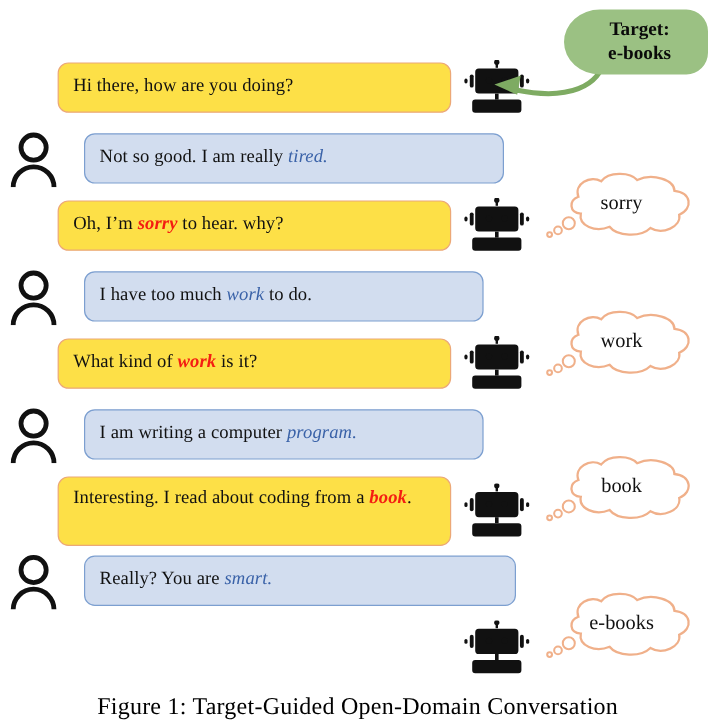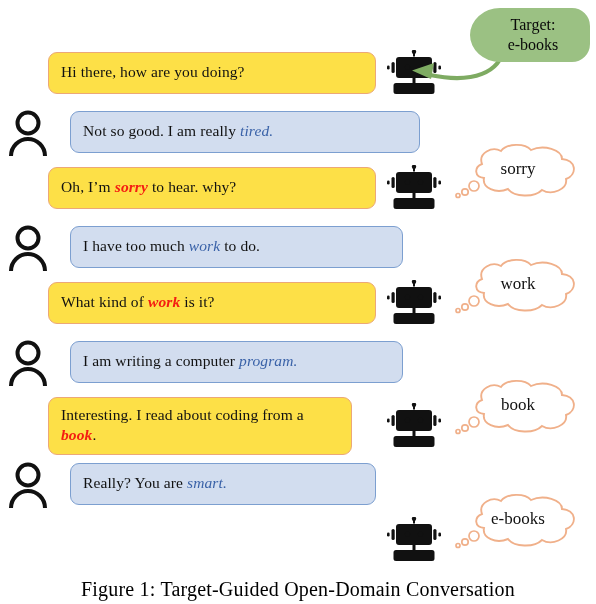--- a/index.html
+++ b/index.html
@@ -104,21 +104,21 @@
     height: 62px;
   }
   #target-callout .target-text {
     position: absolute;
     left: 0; top: 0;
     width: 120px; height: 62px;
     display: flex;
     flex-direction: column;
     align-items: center;
     justify-content: center;
-    font-weight: normal;
+    font-weight: bold;
     font-size: 16px;
     color: #0a0a0a;
     line-height: 1.25;
     box-sizing: border-box;
     padding-left: 6px;
   }
   #target-arrow {
     position: absolute;
     left: 404px;
     top: 46px;
@@ -294,21 +294,21 @@
       <circle cx="20" cy="13" r="10.5" fill="none" stroke="#111" stroke-width="4"></circle>
       <path d="M3 46 a17 17 0 0 1 34 0" fill="none" stroke="#111" stroke-width="4"></path>
     </svg>
   </div>
   <div class="bubble user" style="left:70px; top:341px; width:333px; height:42px;">
     <span class="txt">
       <span>I am writing a computer </span><span class="kw-blue">program.</span><span></span>
     </span>
   </div>
 
-  <div class="bubble bot" style="left:48px; top:397px; width:304px; height:58px; align-items:flex-start; padding-top:7px;">
+  <div class="bubble bot" style="left:48px; top:397px; width:328px; height:58px; align-items:flex-start; padding-top:7px;">
     <span class="txt">
       <span>Interesting. I read about coding from a </span><span class="kw-red">book</span><span>.</span>
     </span>
   </div>
   <div class="robot" style="left:386px; top:403px;">
     <svg viewBox="0 0 56 46" width="56" height="46" aria-hidden="true">
       <g fill="#111111">
         <rect x="27" y="1.5" width="2" height="5"></rect>
         <circle cx="28" cy="1.8" r="2.2"></circle>
         <path d="M13 7 h30 a3 3 0 0 1 3 3 v15 a3 3 0 0 1 -3 3 h-30 a3 3 0 0 1 -3 -3 v-15 a3 3 0 0 1 3 -3 z
@@ -340,21 +340,21 @@
     </svg>
     <div class="cloud-label">book</div>
   </div>
 
   <div class="avatar" style="left:8px; top:462px;">
     <svg viewBox="0 0 40 46" width="40" height="46" aria-hidden="true">
       <circle cx="20" cy="13" r="10.5" fill="none" stroke="#111" stroke-width="4"></circle>
       <path d="M3 46 a17 17 0 0 1 34 0" fill="none" stroke="#111" stroke-width="4"></path>
     </svg>
   </div>
-  <div class="bubble user" style="left:70px; top:463px; width:306px; height:42px;">
+  <div class="bubble user" style="left:70px; top:463px; width:360px; height:42px;">
     <span class="txt">
       <span>Really? You are </span><span class="kw-blue">smart.</span><span></span>
     </span>
   </div>
 
   <div class="robot" style="left:386px; top:517px;">
     <svg viewBox="0 0 56 46" width="56" height="46" aria-hidden="true">
       <g fill="#111111">
         <rect x="27" y="1.5" width="2" height="5"></rect>
         <circle cx="28" cy="1.8" r="2.2"></circle>

